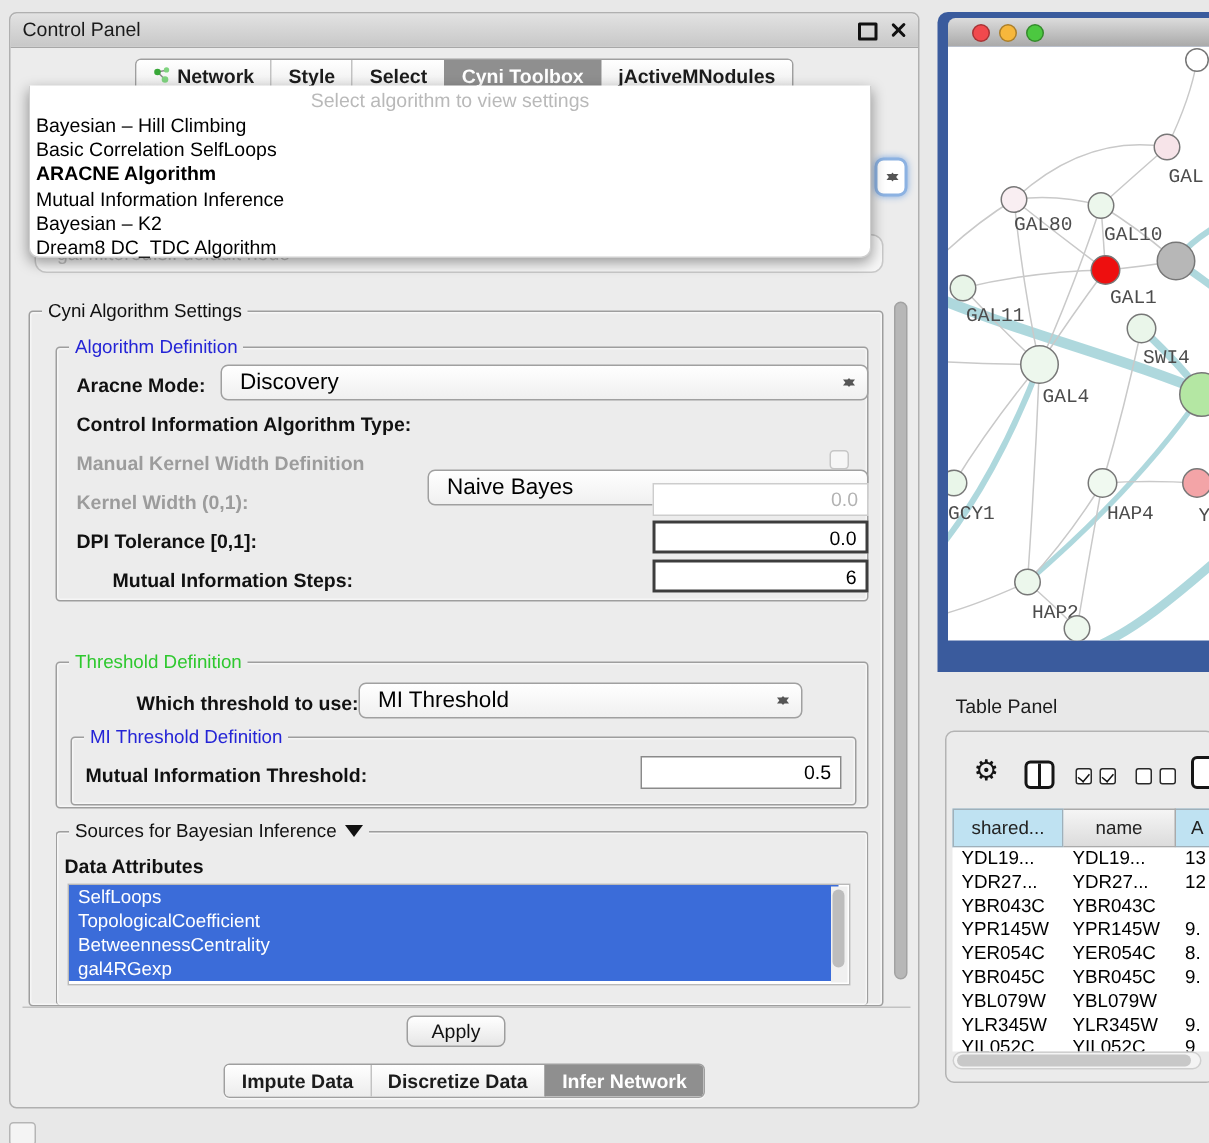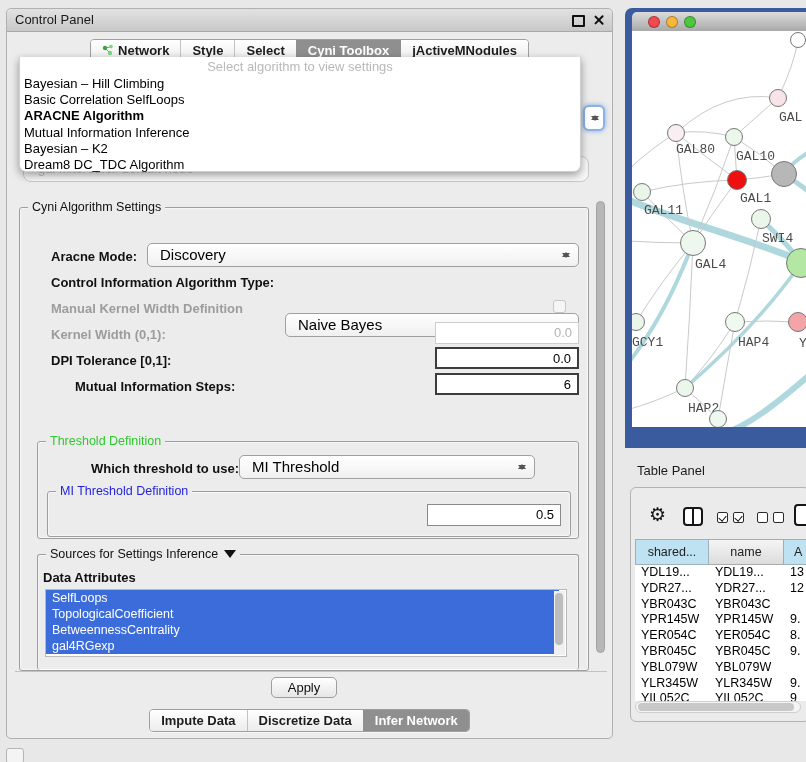--- a/index.html
+++ b/index.html
@@ -181,20 +181,23 @@
         <div class="popup-item">Dream8 DC_TDC Algorithm</div>
       </div>
   </div>
 
   <div class="settings-region">
 
     <div class="groupbox" style="left:4px;top:13px;width:568px;height:462px;">
       <span class="grouplabel lbl-black">Cyni Algorithm Settings</span>
     </div>
 
+    <div class="groupbox" style="left:22px;top:37px;width:540px;height:168px;">
+      <span class="grouplabel lbl-blue">Algorithm Definition</span>
+    </div>
 
     <span class="fieldlabel" style="left:36px;top:55px;">Aracne Mode:</span>
     <div class="combo" style="left:132px;top:49px;width:432px;">
       <span>Discovery</span>
       <span class="arrows"></span>
     </div>
 
     <span class="fieldlabel" style="left:36px;top:81px;">Control Information Algorithm Type:</span>
     <div class="combo" style="left:270px;top:75px;width:294px;margin-top:44px;">
       <span>Naive Bayes</span>
@@ -220,25 +223,26 @@
 
     <span class="fieldlabel" style="left:76px;top:267px;">Which threshold to use:</span>
     <div class="combo" style="left:224px;top:261px;width:296px;">
       <span>MI Threshold</span>
       <span class="arrows"></span>
     </div>
 
     <div class="groupbox" style="left:32px;top:297px;width:522px;height:44px;">
       <span class="grouplabel lbl-blue">MI Threshold Definition</span>
     </div>
+    <span class="fieldlabel" style="left:42px;top:315px;">Mutual Information Threshold:</span>
     <div class="tfield mid" style="left:412px;top:310px;width:134px;">0.5</div>
 
     <div class="groupbox" style="left:22px;top:360px;width:540px;height:115px;border-bottom:none;">
       <span class="grouplabel lbl-black">
-        <span>Sources for Settings Inference</span><span class="tri-down"></span>
+        <span>Sources for Bayesian Inference</span><span class="tri-down"></span>
       </span>
     </div>
     <span class="fieldlabel" style="left:28px;top:376px;">Data Attributes</span>
 
     <div class="attr-list" style="left:30px;top:395px;">
       <div id="attr-items">
           <div class="attr-item">SelfLoops</div>
           <div class="attr-item">TopologicalCoefficient</div>
           <div class="attr-item">BetweennessCentrality</div>
           <div class="attr-item">gal4RGexp</div>

